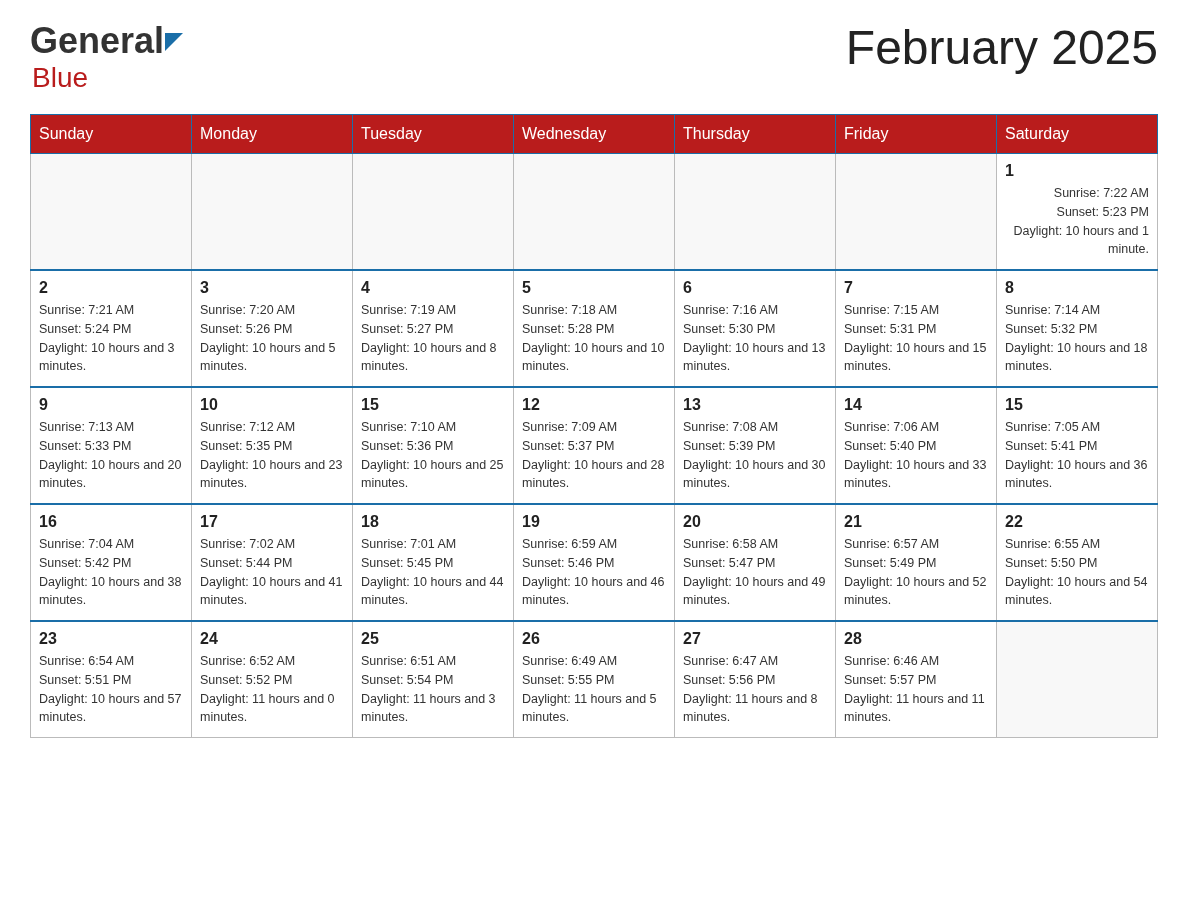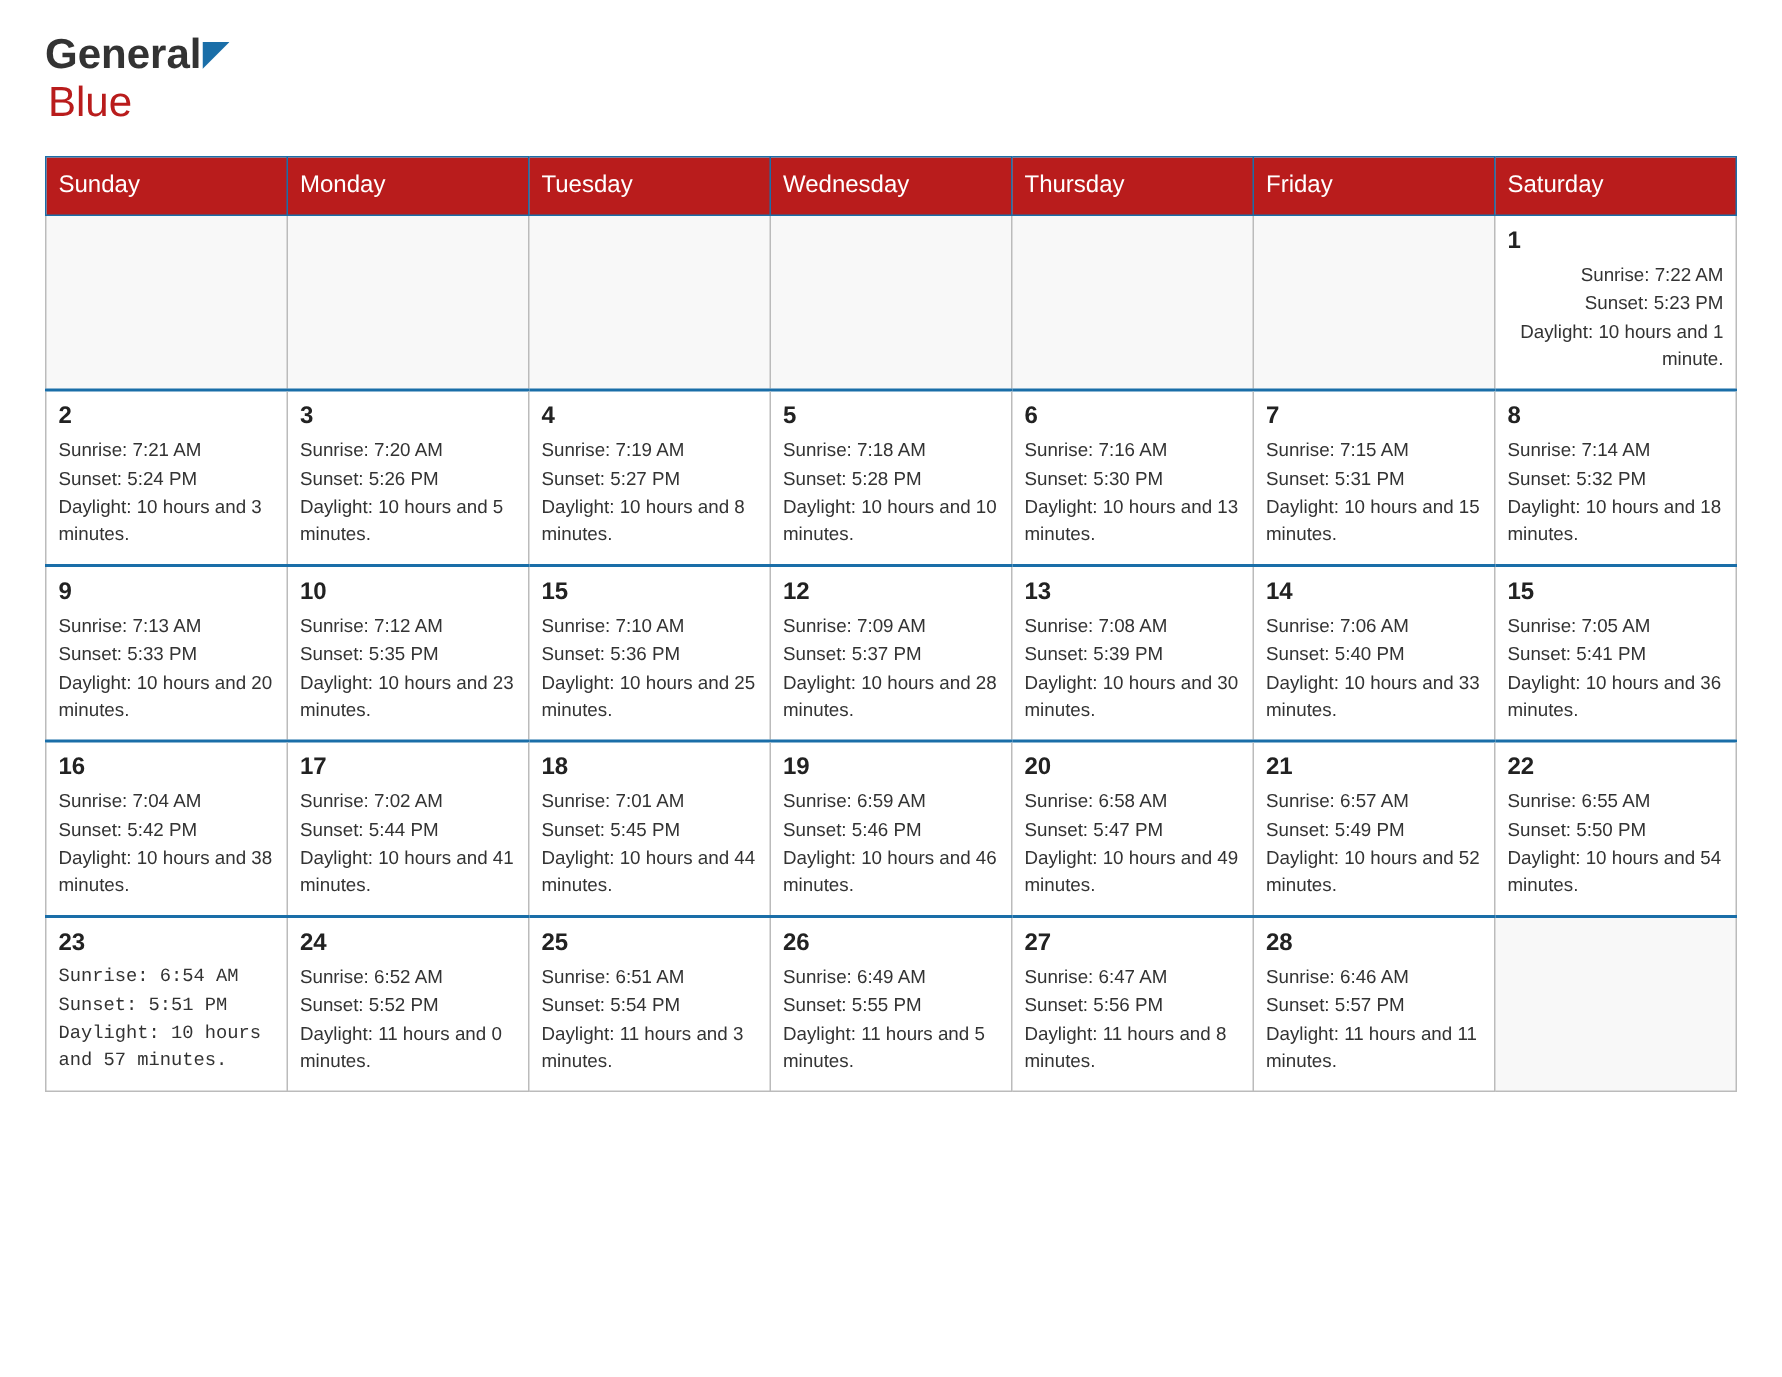--- a/index.html
+++ b/index.html
@@ -79,30 +79,31 @@
     .calendar tr:first-child td {
       border-top: 1px solid #bbb;
     }
   </style>
 </head>
 <body>
 
 <div class="header">
   <div class="logo-block">
     <div style="display:flex; align-items:center;">
-      <span style="font-size:28px; font-weight:bold; color:#333;">General</span>
+      <span style="font-size:36px; font-weight:bold; color:#333;">General</span>
       <svg width="18" height="18" viewBox="0 0 18 18" style="margin-left:1px; margin-top:2px;">
         <polygon points="0,0 18,0 0,18" fill="#1a6ea8"></polygon>
       </svg>
     </div>
     <div style="display:flex; align-items:center; margin-left:2px;">
       <span style="font-size:28px; font-weight:normal; color:#b91c1c;">Blue</span>
     </div>
   </div>
   <div class="title-block">
+    <h1>February 2025</h1>
   </div>
 </div>
 
 <table class="calendar">
   <thead>
     <tr>
       <th>Sunday</th>
       <th>Monday</th>
       <th>Tuesday</th>
       <th>Wednesday</th>
@@ -254,21 +255,21 @@
         <td>
           <span class="day-number">22</span>
           <div class="day-info" style="white-space: pre-line;">Sunrise: 6:55 AM
 Sunset: 5:50 PM
 Daylight: 10 hours and 54 minutes.</div>
         </td>
       </tr>
       <tr>
         <td>
           <span class="day-number">23</span>
-          <div class="day-info" style="white-space: pre-line; font-family: Liberation Mono, monospace;">Sunrise: 6:54 AM
+          <div class="day-info" style="white-space: pre-line;">Sunrise: 6:54 AM
 Sunset: 5:51 PM
 Daylight: 10 hours and 57 minutes.</div>
         </td>
         <td>
           <span class="day-number">24</span>
           <div class="day-info" style="white-space: pre-line;">Sunrise: 6:52 AM
 Sunset: 5:52 PM
 Daylight: 11 hours and 0 minutes.</div>
         </td>
         <td>

